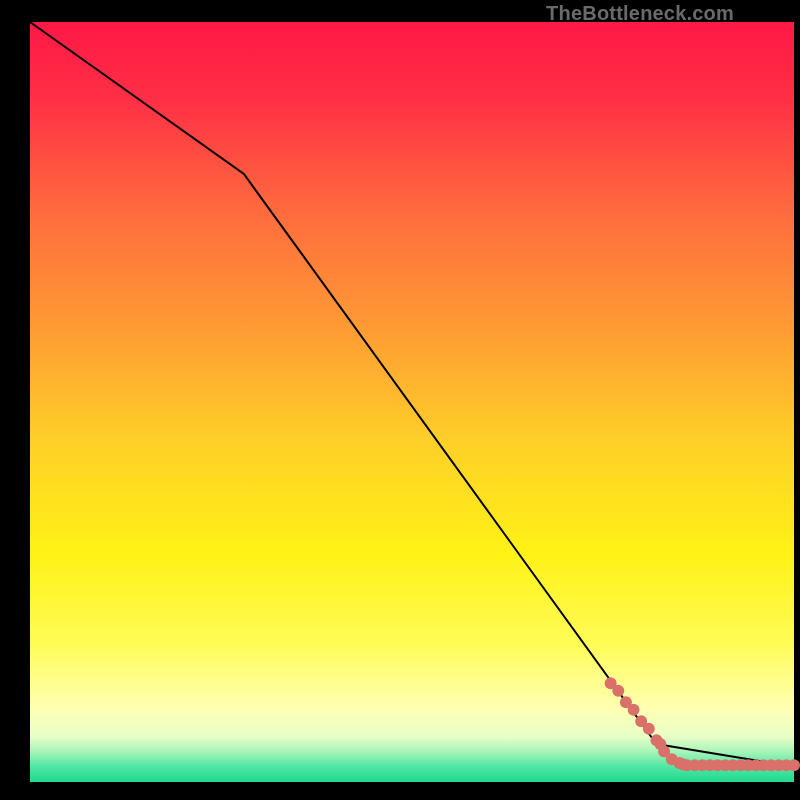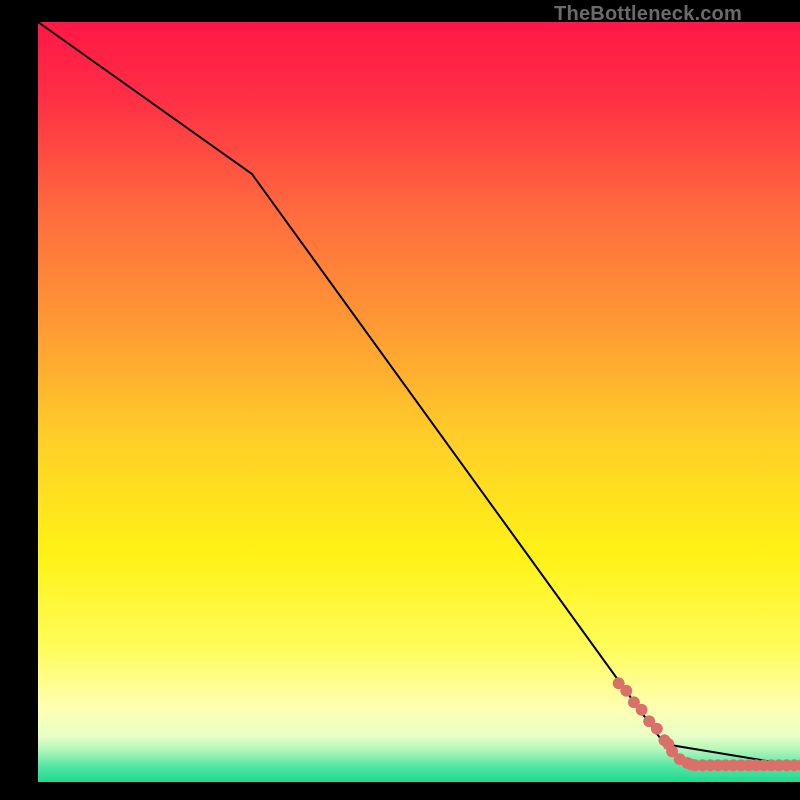--- a/index.html
+++ b/index.html
@@ -7,21 +7,21 @@
     padding: 0;
     width: 800px;
     height: 800px;
     background: #000;
     position: relative;
     font-family: Arial, Helvetica, sans-serif;
   }
   .chart-container {
     position: absolute;
     top: 0;
-    left: 8px;
+    left: 0;
     width: 740px;
     height: 800px;
   }
   .watermark {
     position: absolute;
     top: 2px;
     right: 6px;
     color: #6a6a6a;
     font-size: 20px;
     font-weight: bold;

